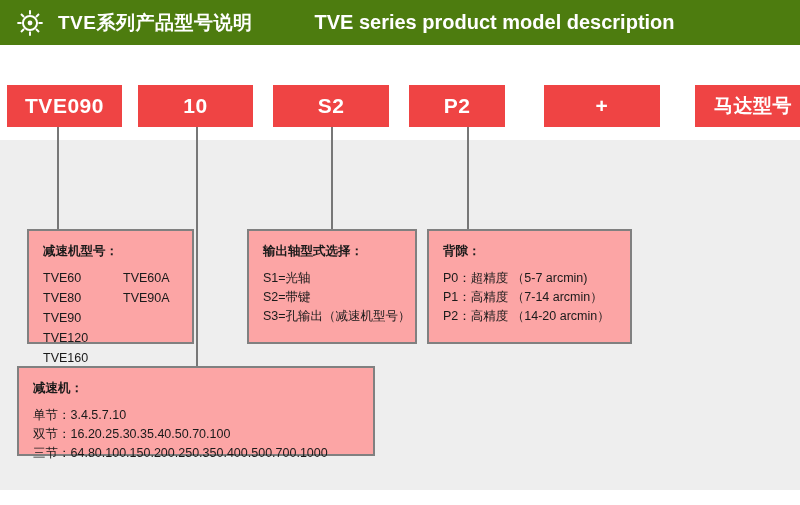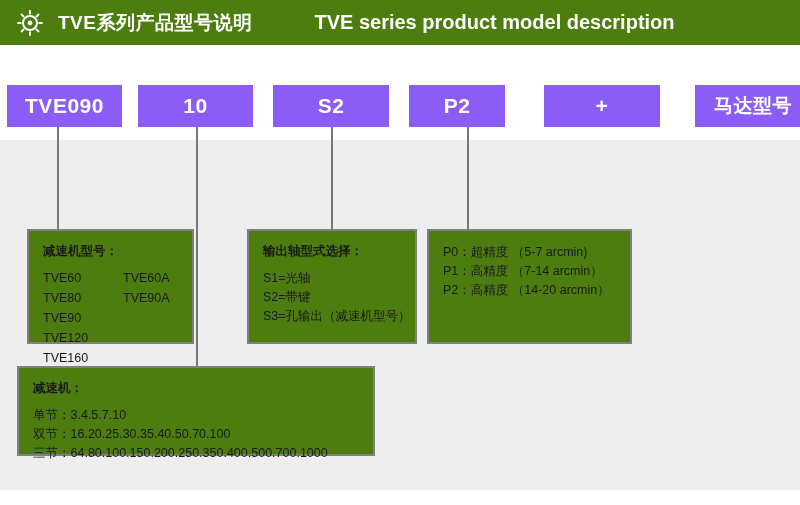--- a/index.html
+++ b/index.html
@@ -58,42 +58,42 @@
     top: 140px;
     width: 800px;
     height: 350px;
     background: #eeeeee;
   }
 
   
   .code-box {
     position: absolute;
     height: 42px;
-    background: #8b5cf6;
+    background: #ef4444;
     color: #ffffff;
     font-size: 21px;
     font-weight: bold;
     display: flex;
     align-items: center;
     justify-content: center;
     letter-spacing: 0.5px;
   }
   .code-box.cjk { font-size: 19px; }
 
   
   .connector {
     position: absolute;
     width: 2px;
     background: #777777;
   }
 
   
   .desc-box {
     position: absolute;
-    background: #4d7c0f;
+    background: #fca5a5;
     border: 2px solid #808080;
     box-sizing: border-box;
     padding: 12px 0 4px 14px;
   }
   .desc-title {
     font-size: 12.5px;
     font-weight: bold;
     color: #1a1a1a;
     margin-bottom: 9px;
   }
@@ -170,20 +170,21 @@
 </div>
 
 <div class="desc-box" style="left:247px; top:229px; width:170px; height:115px;">
   <div class="desc-title">输出轴型式选择：</div>
   <div class="desc-line">S1=光轴</div>
   <div class="desc-line">S2=带键</div>
   <div class="desc-line">S3=孔输出（减速机型号）</div>
 </div>
 
 <div class="desc-box" style="left:427px; top:229px; width:205px; height:115px;">
+  <div class="desc-title">背隙：</div>
   <div class="desc-line">P0：超精度 （5-7 arcmin)</div>
   <div class="desc-line">P1：高精度 （7-14 arcmin）</div>
   <div class="desc-line">P2：高精度 （14-20 arcmin）</div>
 </div>
 
 <div class="desc-box" style="left:17px; top:366px; width:358px; height:90px;">
   <div class="desc-title">减速机：</div>
   <div class="desc-line">单节：3.4.5.7.10</div>
   <div class="desc-line">双节：16.20.25.30.35.40.50.70.100</div>
   <div class="desc-line">三节：64.80.100.150.200.250.350.400.500.700.1000</div>

